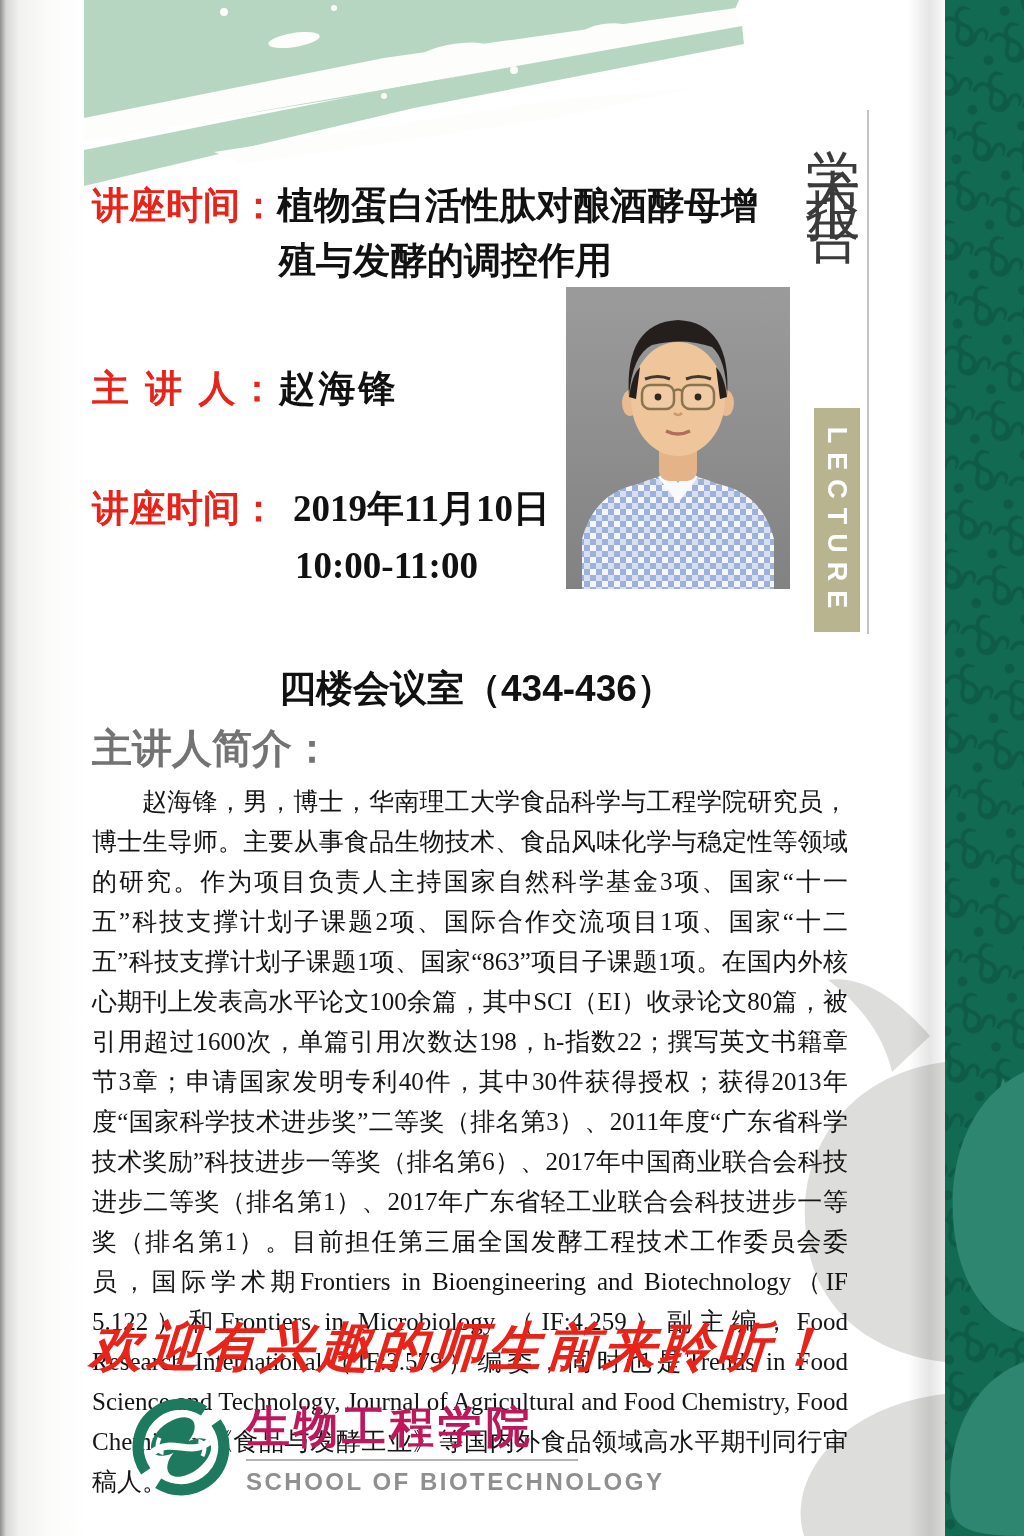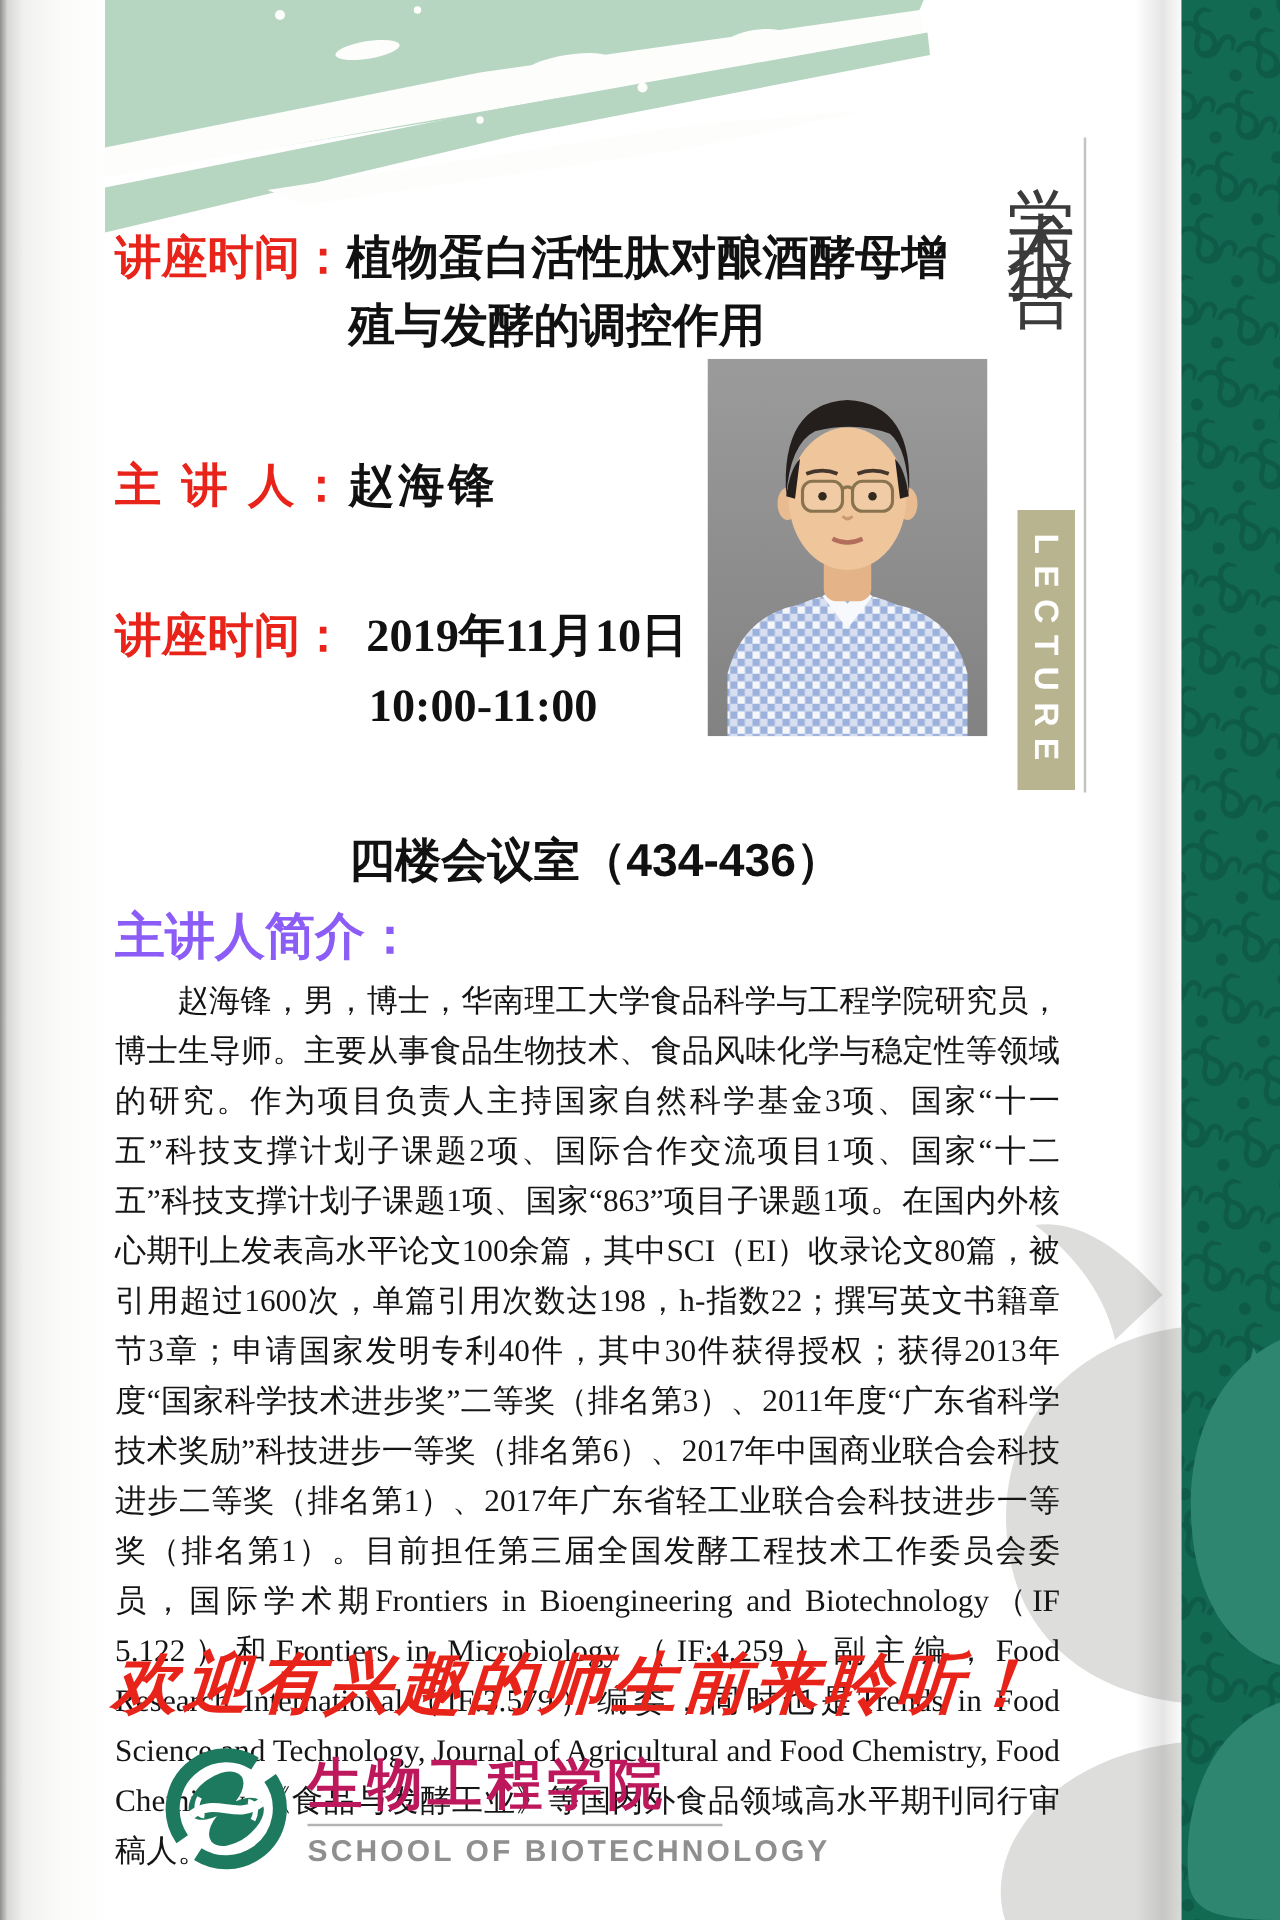--- a/index.html
+++ b/index.html
@@ -20,21 +20,21 @@
   .side-cn{position:absolute;left:806px;top:106px;writing-mode:vertical-rl;text-orientation:upright;
     font-family:"Liberation Serif",serif;font-size:54px;line-height:54px;color:#3b3b3b;letter-spacing:20px;}
   .side-line{position:absolute;left:867px;top:110px;width:2px;height:524px;background:#c3c3c1;}
   .lecture-badge{position:absolute;left:860px;top:408px;width:224px;height:46px;background:#b9b490;
     color:#ffffff;font-weight:bold;font-size:27px;letter-spacing:9px;display:flex;align-items:center;
     justify-content:center;transform:rotate(90deg);transform-origin:0 0;padding-left:4px;box-sizing:border-box;}
   
   .row{position:absolute;white-space:nowrap;font-weight:bold;font-size:37px;color:#111;}
   .lbl{color:#e8231a;font-weight:bold;}
   .serifval{font-family:"Liberation Serif",serif;margin-left:16px;}
-  .bio-label{position:absolute;left:92px;top:721px;font-size:40px;font-weight:bold;color:#8b5cf6;}
+  .bio-label{position:absolute;left:92px;top:721px;font-size:40px;font-weight:bold;color:#737373;}
   .bio{position:absolute;left:92px;top:782px;width:756px;font-size:25px;line-height:40px;color:#151515;
     text-align:justify;text-indent:2em;font-family:"Liberation Serif",serif;margin:0;}
   .closing{position:absolute;left:90px;top:1312px;width:790px;font-size:53px;font-weight:bold;
     font-style:italic;color:#e8231a;letter-spacing:4px;transform:skewX(-4deg);
     font-family:"Liberation Serif",serif;white-space:nowrap;}
   
   .photo{position:absolute;left:566px;top:287px;width:224px;height:302px;}
   
   .logo{position:absolute;left:130px;top:1396px;}
   .org-cn{position:absolute;left:246px;top:1398px;font-size:44px;font-weight:bold;color:#be185d;

